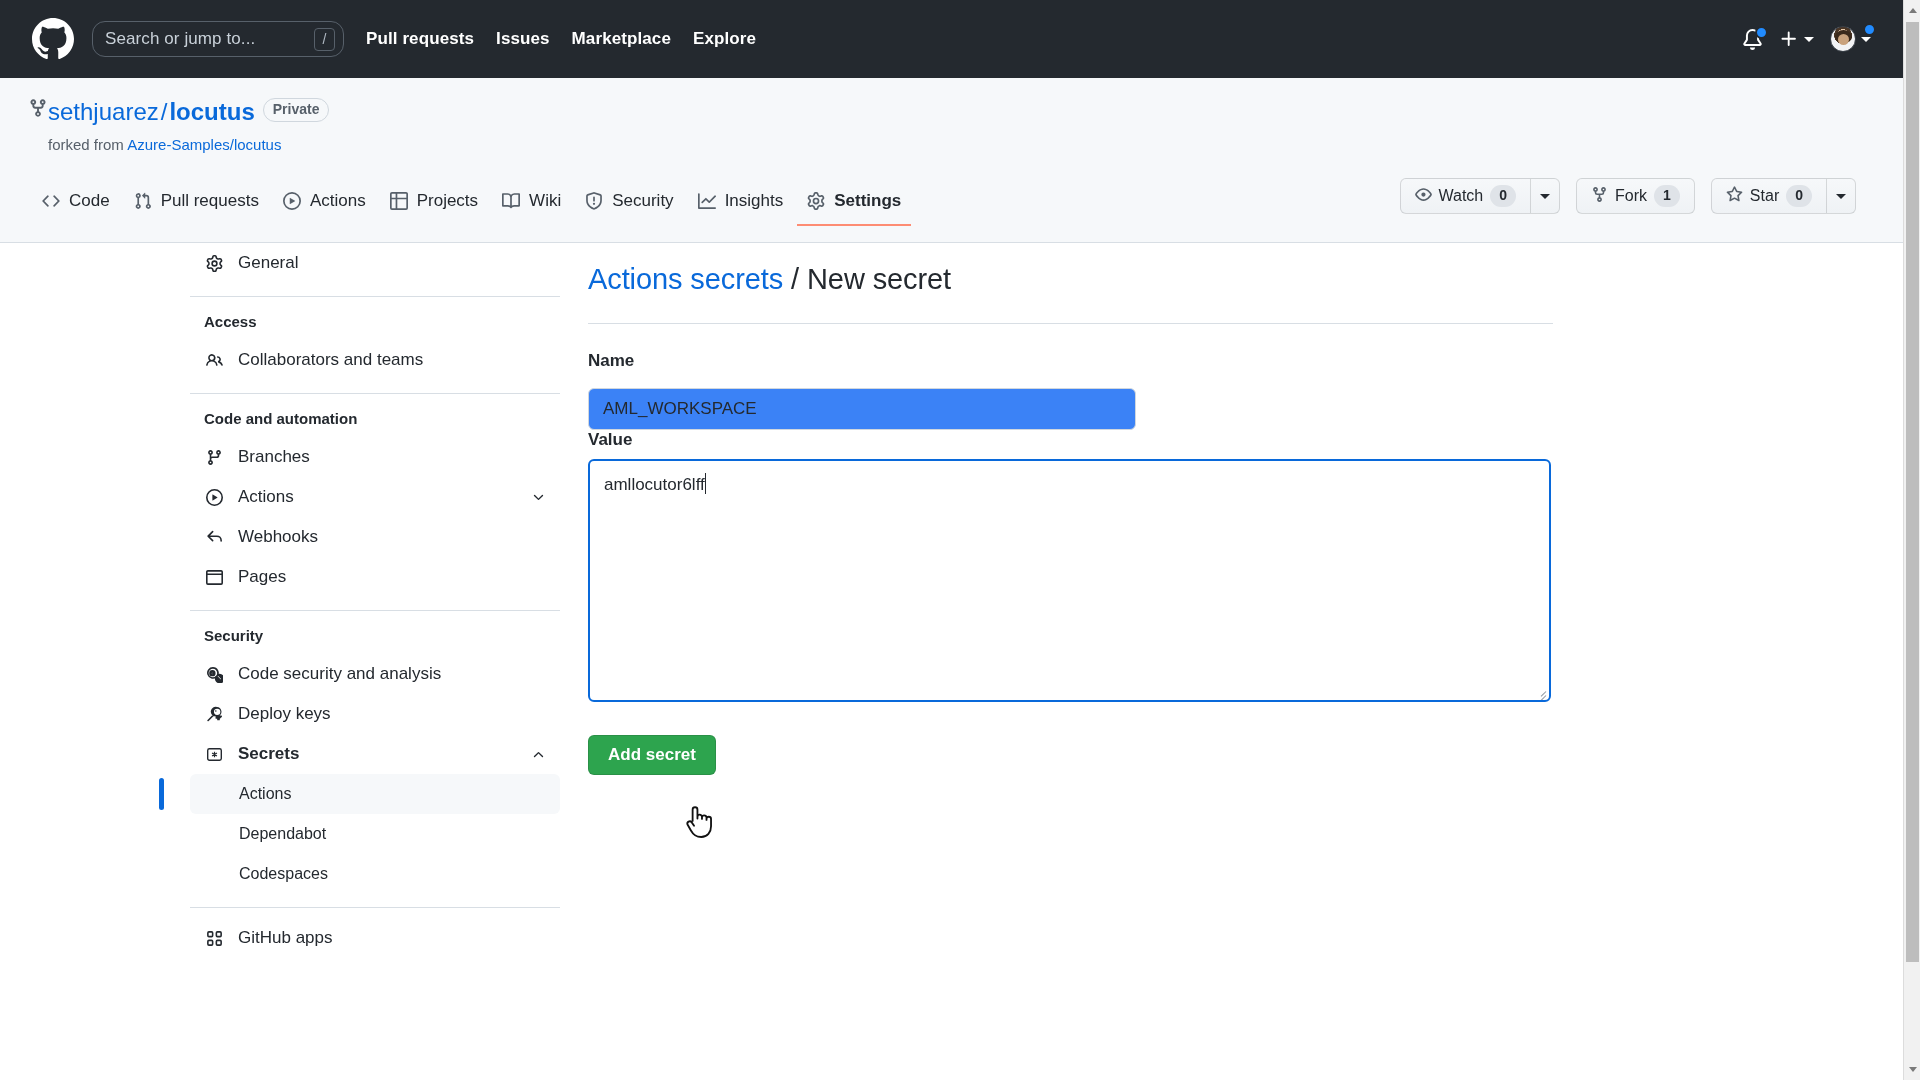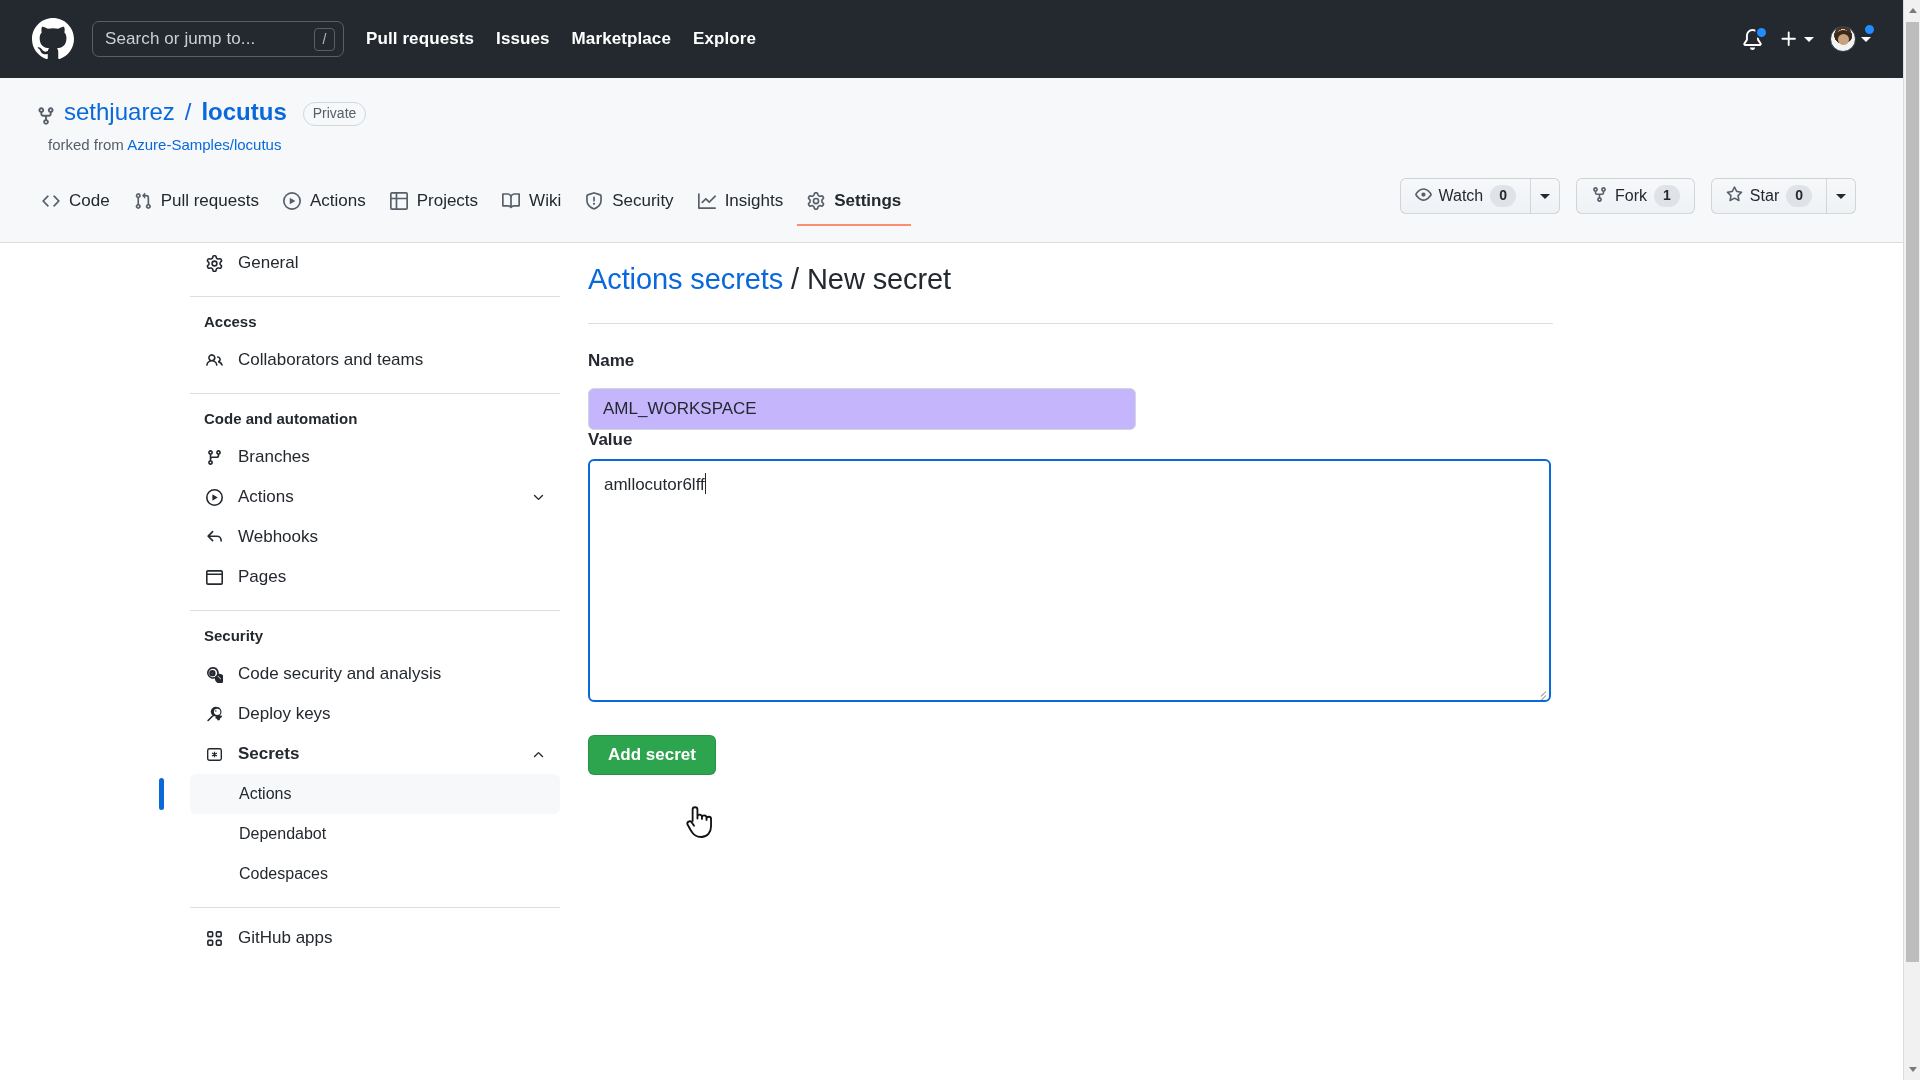--- a/index.html
+++ b/index.html
@@ -16,21 +16,21 @@
   
   .gh-header {
     position: absolute; top:0; left:0; width:1903px; height:78px;
     background: #24292f;
     display:flex; align-items:center;
     padding: 0 20px;
   }
   .gh-logo { width:42px; height:42px; margin-left:12px; margin-right:18px; flex:none; color:#ffffff; }
   .gh-search {
     width: 252px; height: 36px;
-    border: 1px solid #57606a; border-radius: 7px;
+    border: 1px solid #57606a; border-radius: 13px;
     background: transparent;
     display:flex; align-items:center;
     padding: 0 8px 0 12px;
     margin-right: 22px;
   }
   .gh-search-placeholder {
     color:#c9d1d9; font-size:17px; flex:1; white-space:nowrap; letter-spacing:0.1px;
   }
   .gh-slash {
     width:21px; height:23px; border:1px solid #57606a; border-radius:4px;
@@ -65,28 +65,28 @@
   .gh-avatar::before{
     content:""; position:absolute; left:7px; top:7px; width:11px; height:11px;
     border-radius:50%; background:#c9a27d; z-index:2;
   }
 
   
   .repo-header {
     position:absolute; top:78px; left:0; width:1903px; height:165px;
     background:#f6f8fa; border-bottom:1px solid #d8dee4;
   }
-  .repo-title-row { position:absolute; top:20px; left:36px; display:flex; align-items:flex-end; gap:8px; }
+  .repo-title-row { position:absolute; top:20px; left:28px; display:flex; align-items:flex-start; }
   .repo-fork-icon { color:#57606a; display:flex; align-items:center; }
   .repo-owner { color:#0969da; font-size:24px; text-decoration:none; }
   .repo-sep { color:#0969da; font-size:24px; margin:0 2px; }
   .repo-name { color:#0969da; font-size:24px; font-weight:600; text-decoration:none; }
   .repo-badge {
     margin-left:8px; font-size:14px; color:#57606a;
-    border:1px solid #d0d7de; border-radius:2em; padding:2px 9px 3px; line-height:1.2;
+    border:1px solid #d0d7de; border-radius:2em; padding:2px 9px 3px; line-height:1.2;font-weight:bold;
   }
   .repo-forked {
     position:absolute; top:58px; left:48px; font-size:15px; color:#57606a;
   }
   .repo-forked a { color:#0969da; text-decoration:none; }
 
   .repo-actions { position:absolute; top:100px; right:47px; display:flex; align-items:flex-start; }
   .btn-group { display:flex; align-items:stretch; margin-left:16px; }
   .ghbtn {
     display:flex; align-items:center; gap:7px;
@@ -143,21 +143,21 @@
 
   
   .main { position:absolute; top:0; left:588px; width:965px; }
   .main-title { font-size:29px; padding-top:20px; color:#24292f; font-weight:400; letter-spacing:-0.1px; }
   .main-title a { color:#0969da; text-decoration:none; }
   .title-rule { height:1px; background:#d8dee4; margin-top:27px; width:965px; }
 
   .field-label { font-size:17px; font-weight:600; color:#24292f; margin-top:27px; margin-bottom:17px; }
   .text-input {
     width:548px; height:42px; border:1px solid #d0d7de; border-radius:6px;
-    background:#c4b5fd; color:#24292f; font-size:17px;
+    background:#3b82f6; color:#24292f; font-size:17px;
     padding:10px 14px; display:flex; align-items:center;
     font-family:"Liberation Sans", sans-serif;
   }
   .value-label { font-size:17px; font-weight:600; color:#24292f; margin-bottom:9px; }
   .textarea-box {
     position:relative;
     width:963px; height:243px;
     border:2px solid #0969da; border-radius:6px;
     background:#ffffff;
     padding:12px 14px; font-size:17px; color:#24292f;

